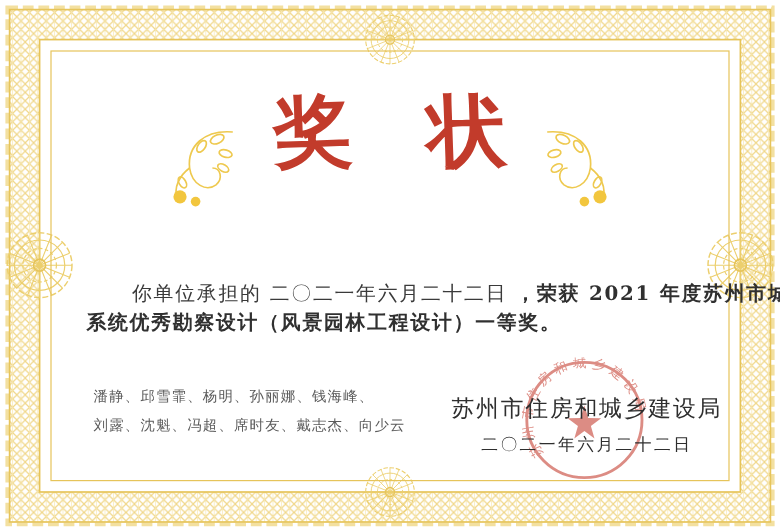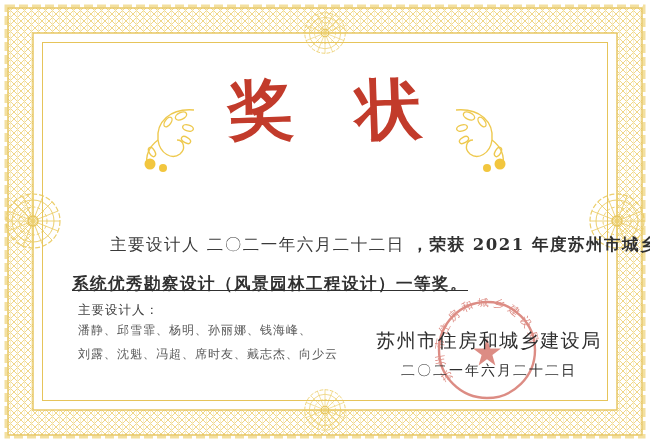--- a/index.html
+++ b/index.html
@@ -24,21 +24,21 @@
   .flourish{position:absolute;z-index:2;}
   .recipient{
     position:absolute;left:72px;top:190px;font-size:17px;color:#3a3a3a;
     letter-spacing:2px;z-index:3;
   }
   .body-line{
     position:absolute;left:72px;width:512px;font-size:16.5px;color:#3a3a3a;
     letter-spacing:1.5px;z-index:3;white-space:nowrap;
   }
   .body-line1{top:234px;padding-left:38px;}
-  .body-line2{top:273px;text-decoration:underline;}
+  .body-line2{top:258px;}
   .body-bold{font-weight:bold;color:#303030;}
   .designers-label{
     position:absolute;left:78px;top:302px;font-size:12.5px;color:#404040;
     letter-spacing:1px;z-index:3;font-family:"DejaVu Sans","Liberation Sans",sans-serif;
   }
   .names-line{
     position:absolute;left:78px;font-size:12px;color:#5a5a5a;letter-spacing:1px;z-index:3;
     font-family:Liberation Serif, serif;white-space:nowrap;
   }
   .names-line1{top:322px;}
@@ -114,27 +114,26 @@
       <ellipse cx="52" cy="22" rx="5.5" ry="3" transform="rotate(15 52 22)"></ellipse>
       <ellipse cx="50" cy="34" rx="5" ry="2.8" transform="rotate(30 50 34)"></ellipse>
       <ellipse cx="16" cy="46" rx="5" ry="2.8" transform="rotate(60 16 46)"></ellipse>
     </g>
     <circle cx="14" cy="58" r="5.5" fill="#f2c63e"></circle>
     <circle cx="27" cy="62" r="4" fill="#f2c63e"></circle>
   </svg>
 
 
   <div class="body-line body-line1">
-    <span>主要设计人 </span>
+    <span>你单位承担的 </span>
     <span>二〇二一年六月二十二日</span>
     <span class="body-bold">，荣获 2021 年度苏州市城乡建设</span>
   </div>
   <div class="body-line body-line2 body-bold">系统优秀勘察设计（风景园林工程设计）一等奖。</div>
 
-  <div class="designers-label">主要设计人：</div>
   <div class="names-line names-line1">潘静、邱雪霏、杨明、孙丽娜、钱海峰、</div>
   <div class="names-line names-line2">刘露、沈魁、冯超、席时友、戴志杰、向少云</div>
 
   <svg class="seal" width="104" height="104" viewBox="0 0 104 104">
     <defs>
       <path id="sealArc" d="M52,96 A44,44 0 1,1 52.01,96" fill="none"></path>
     </defs>
     <circle cx="52" cy="52" r="48" fill="none" stroke="#c8473a" stroke-width="2.4"></circle>
     <path d="M52,32 L55.2,42.4 L66,42.6 L57.4,49 L60.4,59.4 L52,53.2 L43.6,59.4 L46.6,49 L38,42.6 L48.8,42.4 Z" fill="#c8473a" transform="translate(0,8)"></path>
     <text font-size="11" fill="#c8473a" letter-spacing="4" font-family="DejaVu Sans, Liberation Sans, sans-serif">

